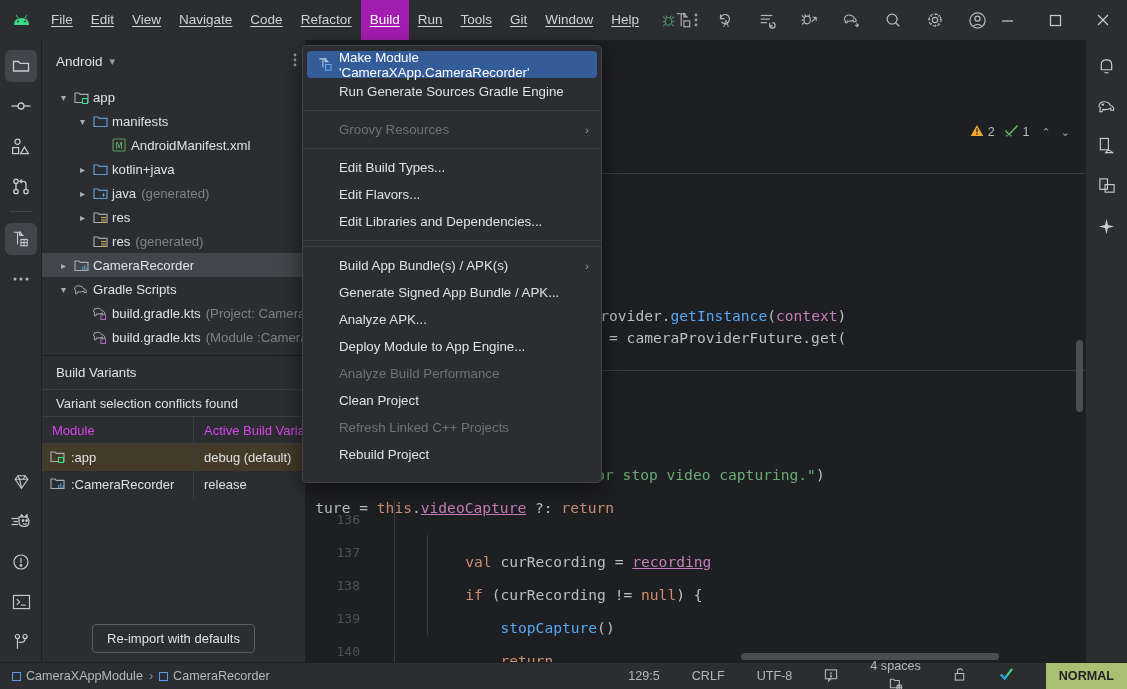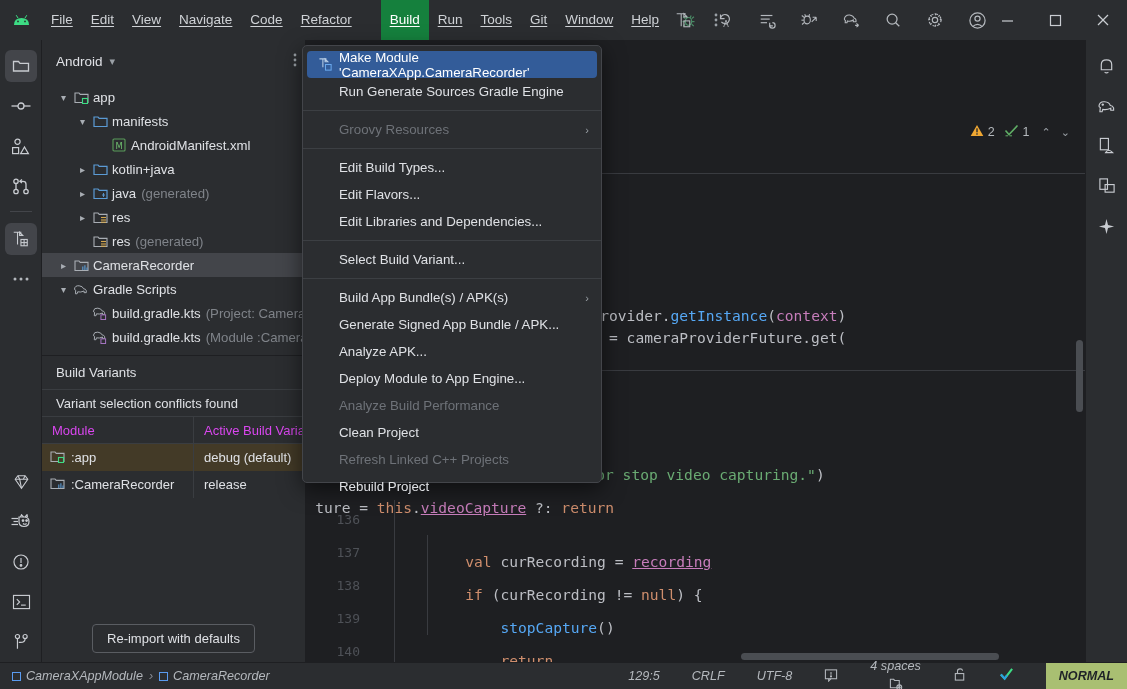--- a/index.html
+++ b/index.html
@@ -21,21 +21,21 @@
   }
   .logo-android {
     width: 42px; height: 40px; display: flex; align-items: center; justify-content: center;
   }
   .menubar { display: flex; align-items: center; height: 40px; }
   .menu-item {
     padding: 0 9px; height: 40px; line-height: 40px;
     font-size: 13.5px; color: #cfd2d6; cursor: default; white-space: nowrap;
   }
   .menu-item .mn { text-decoration: underline; text-underline-offset: 2px; }
-  .menu-item.active { background: #15803d; color: #ffffff; margin-left: 20px; }
+  .menu-item.active { background: #a21caf; color: #ffffff; }
   .tb-icons { display: flex; align-items: center; margin-left: 6px; }
   .tb-ico { width: 28px; height: 40px; display: flex; align-items: center; justify-content: center; }
   .toolbar-right {
     position: absolute; left: 662px; top: 0; height: 40px;
     display: flex; align-items: center;
   }
   .toolbar-right .tb-ico2 { width: 42px; height: 40px; display:flex; align-items:center; justify-content:center; }
   .wincontrols { position: absolute; right: 0; top: 0; height: 40px; display: flex; }
   .winbtn { width: 48px; height: 40px; display: flex; align-items: center; justify-content: center; }
 
@@ -172,21 +172,21 @@
   .dd-ico { width: 24px; display: flex; align-items: center; justify-content: center; flex: 0 0 24px; }
   .dd-label { margin-left: 2px; }
   .dd-accel { position: absolute; right: 12px; color: #8a8e95; font-size: 12.6px; }
   .dd-arrow { position: absolute; right: 12px; color: #9aa0a6; font-size: 11px; }
   .dd-sep { height: 1px; background: #3c3f43; margin: 5px 0; }
 
   
   .statusbar {
     position: absolute; left: 0; bottom: 0; width: 1127px; height: 27px;
     background: #2b2d30; border-top: 1px solid #1e1f22;
-    display: flex; align-items: center; font-size: 12.6px; color: #b4b8bd; font-style: italic;
+    display: flex; align-items: center; font-size: 12.6px; color: #b4b8bd;
   }
   .sb-left { display: flex; align-items: center; padding-left: 12px; gap: 6px; }
   .sb-crumb { display: flex; align-items: center; gap: 5px; }
   .sb-right { margin-left: auto; display: flex; align-items: center; gap: 32px; padding-right: 0; }
   .sb-chip { display: flex; align-items: center; gap: 4px; flex-direction: column; }
   .sb-normal {
     background: #a9bf72; color: #1f2227; font-weight: bold; font-size: 12.6px;
     padding: 5px 13px; height: 27px; display: flex; align-items: center;
   }
   .sq { width: 9px; height: 9px; border: 1.6px solid #5a9bf0; display:inline-block; }
@@ -776,24 +776,20 @@
       <span class="dd-ico"></span>
       <span class="dd-label">Edit Flavors...</span>
     </div>
     <div class="dd-item">
       <span class="dd-ico"></span>
       <span class="dd-label">Edit Libraries and Dependencies...</span>
     </div>
 
     <div class="dd-sep"></div>
 
-    <div class="dd-item">
-      <span class="dd-ico"></span>
-      <span class="dd-label">Select Build Variant...</span>
-    </div>
 
     <div class="dd-sep"></div>
 
     <div class="dd-item">
       <span class="dd-ico"></span>
       <span class="dd-label">Build App Bundle(s) / APK(s)</span>
       <span class="dd-arrow">›</span>
     </div>
     <div class="dd-item">
       <span class="dd-ico"></span>

